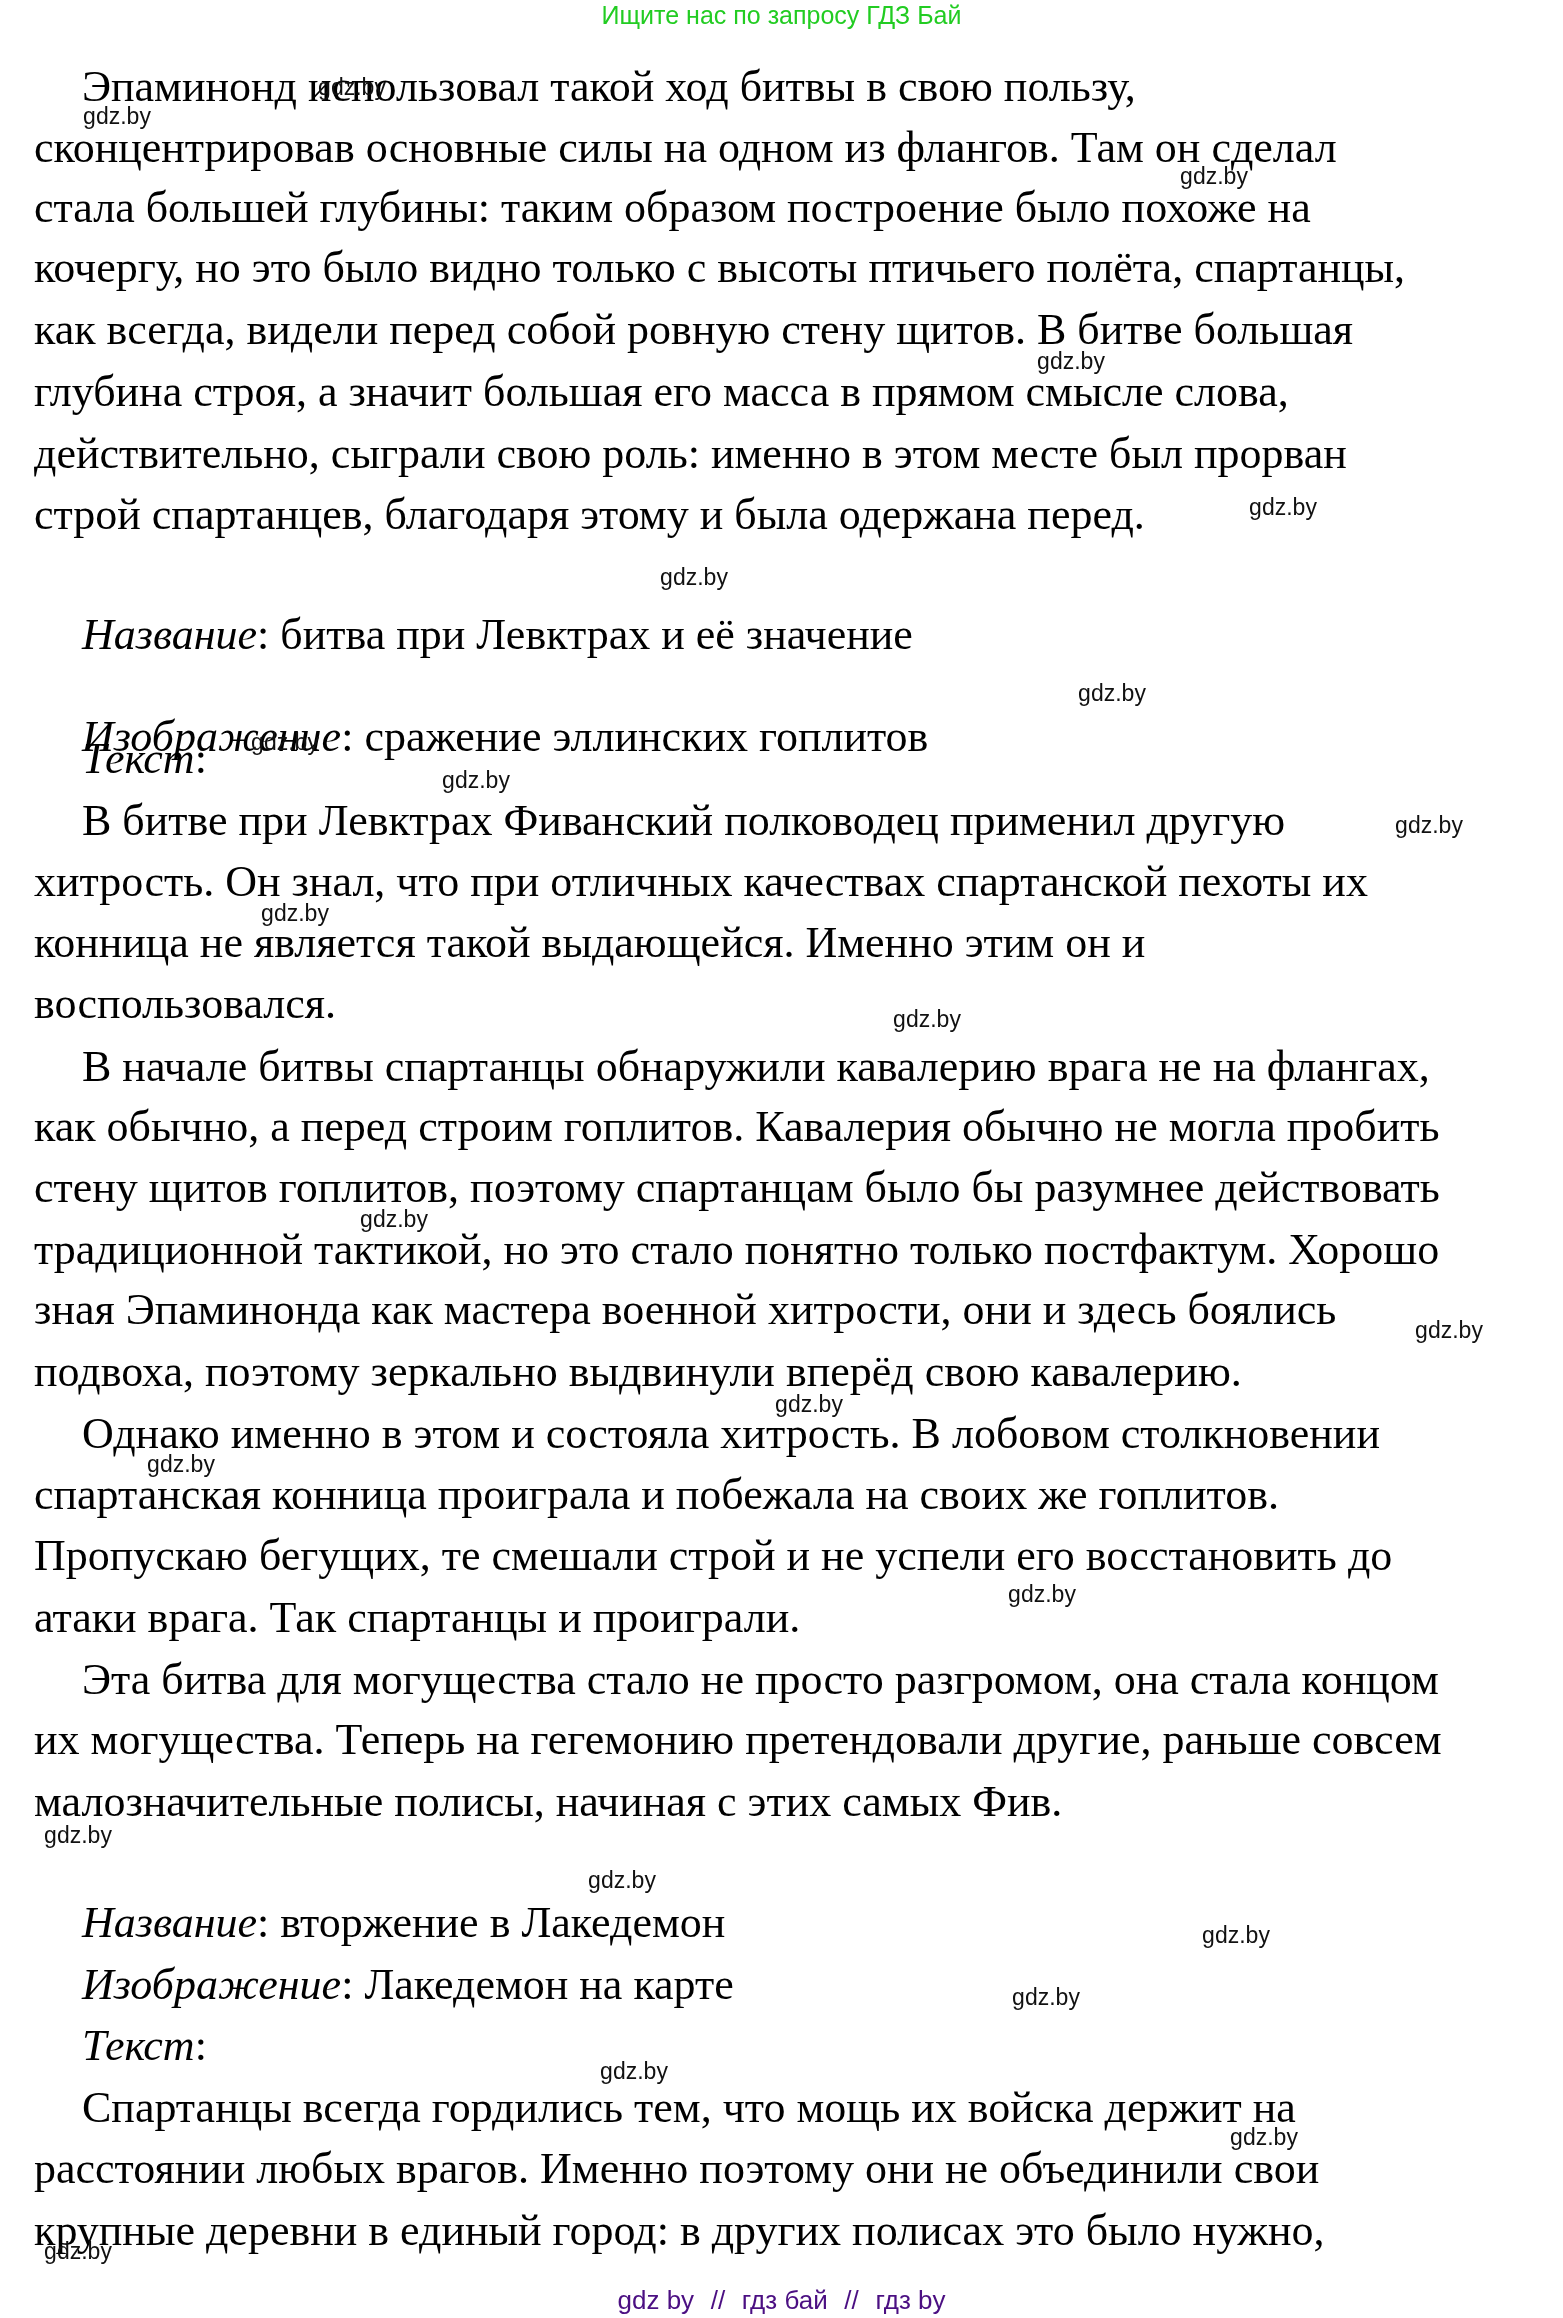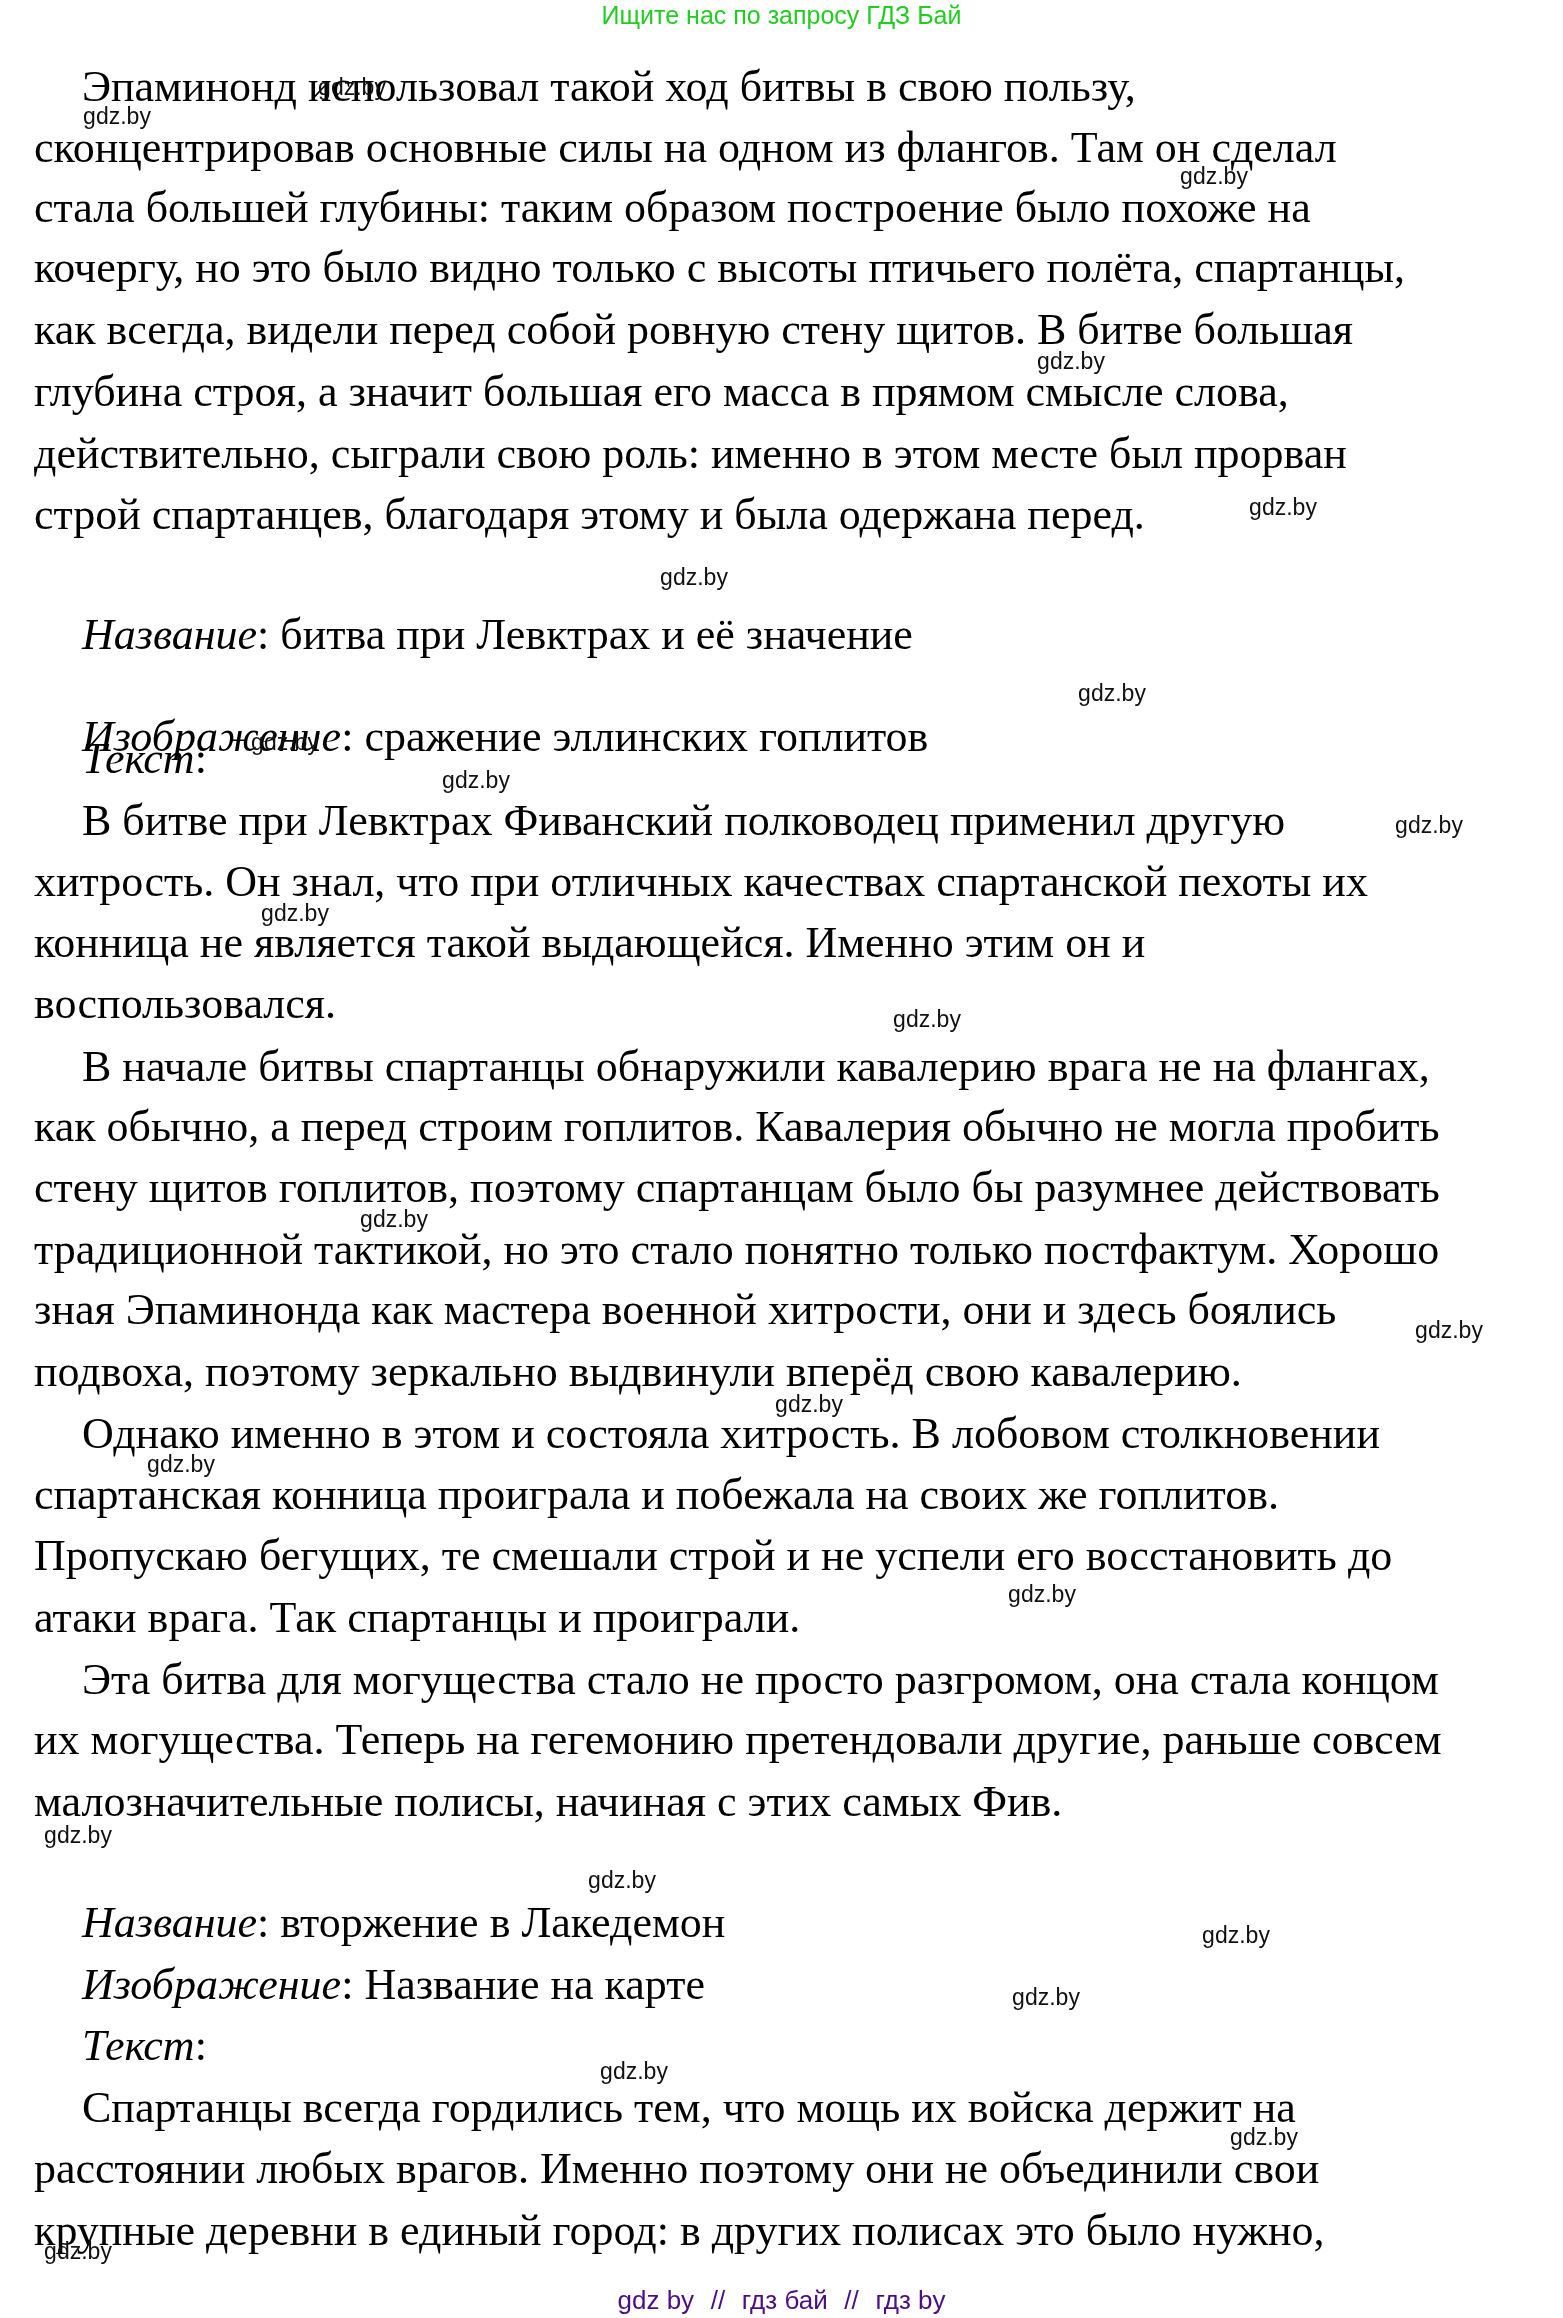--- a/index.html
+++ b/index.html
@@ -70,21 +70,21 @@
 <div class="line" style="top:1617px">атаки врага. Так спартанцы и проиграли.</div>
 
 <div class="line indent" style="top:1679px">Эта битва для могущества стало не просто разгромом, она стала концом</div>
 <div class="line" style="top:1739px">их могущества. Теперь на гегемонию претендовали другие, раньше совсем</div>
 <div class="line" style="top:1801px">малозначительные полисы, начиная с этих самых Фив.</div>
 
 <div class="line indent" style="top:1922px">
   <i>Название</i>: <span>вторжение в Лакедемон</span>
 </div>
 <div class="line indent" style="top:1984px">
-  <i>Изображение</i>: <span>Название на карте</span>
+  <i>Изображение</i>: <span>Лакедемон на карте</span>
 </div>
 <div class="line indent" style="top:2045px">
   <i>Текст</i>:
 </div>
 
 <div class="line indent" style="top:2107px">Спартанцы всегда гордились тем, что мощь их войска держит на</div>
 <div class="line" style="top:2168px">расстоянии любых врагов. Именно поэтому они не объединили свои</div>
 <div class="line" style="top:2230px">крупные деревни в единый город: в других полисах это было нужно,</div>
 
 <div class="wm" style="left:352px;top:87px">gdz.by</div>

